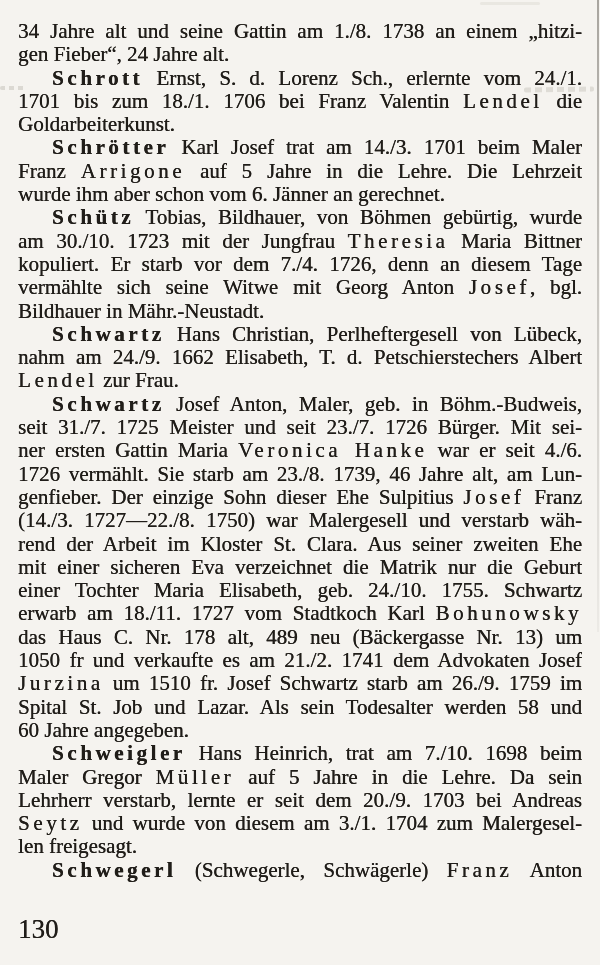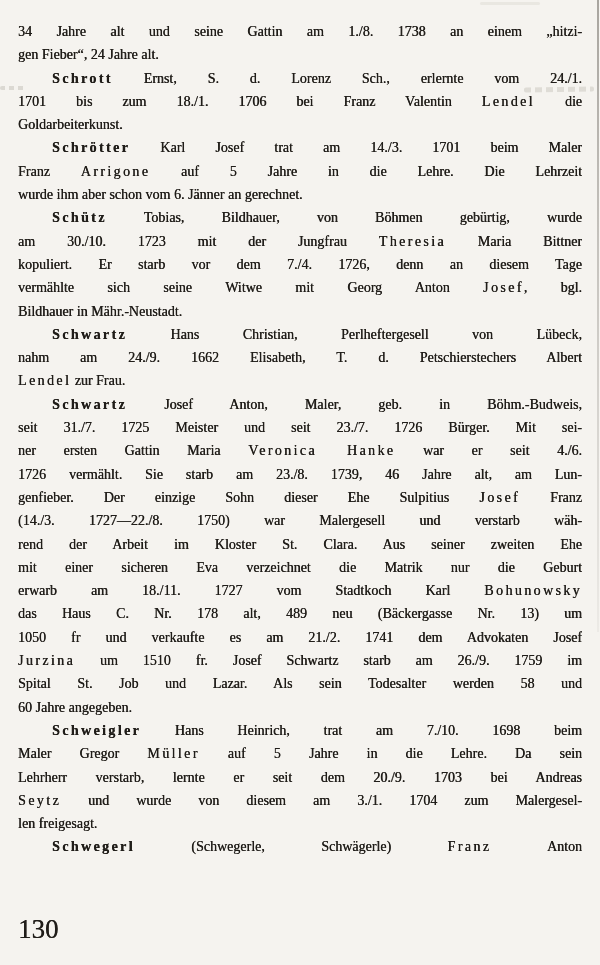--- a/index.html
+++ b/index.html
@@ -14,21 +14,21 @@
     background: #f5f3ef;
     color: #201d19;
     overflow: hidden;
   }
   .text-block {
     position: absolute;
     left: 18px; top: 20px;
     width: 564px;
   }
   .line {
-    font-size: 14px;
+    font-size: 21px;
     line-height: 23.3px;
     height: 23.3px;
     overflow: hidden;
     text-align: justify;
     text-align-last: justify;
     -moz-text-align-last: justify;
     text-shadow: 0.3px 0 0 currentColor;
   }
   .line.para-end {
     text-align-last: left;
@@ -102,20 +102,21 @@
       <div class="line"><span class="seg-n">nahm am 24./9. 1662 Elisabeth, T. d. Petschierstechers Albert</span></div>
       <div class="line para-end"><span class="seg-s">Lendel</span><span class="seg-n"> zur Frau.</span></div>
       <div class="line indent"><span class="seg-b">Schwartz</span><span class="seg-n"> Josef Anton, Maler, geb. in Böhm.-Budweis,</span></div>
       <div class="line"><span class="seg-n">seit 31./7. 1725 Meister und seit 23./7. 1726 Bürger. Mit sei-</span></div>
       <div class="line"><span class="seg-n">ner ersten Gattin Maria </span><span class="seg-s">Veronica Hanke</span><span class="seg-n"> war er seit 4./6.</span></div>
       <div class="line"><span class="seg-n">1726 vermählt. Sie starb am 23./8. 1739, 46 Jahre alt, am Lun-</span></div>
       <div class="line"><span class="seg-n">genfieber. Der einzige Sohn dieser Ehe Sulpitius </span><span class="seg-s">Josef</span><span class="seg-n"> Franz</span></div>
       <div class="line"><span class="seg-n">(14./3. 1727—22./8. 1750) war Malergesell und verstarb wäh-</span></div>
       <div class="line"><span class="seg-n">rend der Arbeit im Kloster St. Clara. Aus seiner zweiten Ehe</span></div>
       <div class="line"><span class="seg-n">mit einer sicheren Eva verzeichnet die Matrik nur die Geburt</span></div>
+      <div class="line"><span class="seg-n">einer Tochter Maria Elisabeth, geb. 24./10. 1755. Schwartz</span></div>
       <div class="line"><span class="seg-n">erwarb am 18./11. 1727 vom Stadtkoch Karl </span><span class="seg-s">Bohunowsky</span></div>
       <div class="line"><span class="seg-n">das Haus C. Nr. 178 alt, 489 neu (Bäckergasse Nr. 13) um</span></div>
       <div class="line"><span class="seg-n">1050 fr und verkaufte es am 21./2. 1741 dem Advokaten Josef</span></div>
       <div class="line"><span class="seg-s">Jurzina</span><span class="seg-n"> um 1510 fr. Josef Schwartz starb am 26./9. 1759 im</span></div>
       <div class="line"><span class="seg-n">Spital St. Job und Lazar. Als sein Todesalter werden 58 und</span></div>
       <div class="line para-end"><span class="seg-n">60 Jahre angegeben.</span></div>
       <div class="line indent"><span class="seg-b">Schweigler</span><span class="seg-n"> Hans Heinrich, trat am 7./10. 1698 beim</span></div>
       <div class="line"><span class="seg-n">Maler Gregor </span><span class="seg-s">Müller</span><span class="seg-n"> auf 5 Jahre in die Lehre. Da sein</span></div>
       <div class="line"><span class="seg-n">Lehrherr verstarb, lernte er seit dem 20./9. 1703 bei Andreas</span></div>
       <div class="line"><span class="seg-s">Seytz</span><span class="seg-n"> und wurde von diesem am 3./1. 1704 zum Malergesel-</span></div>

